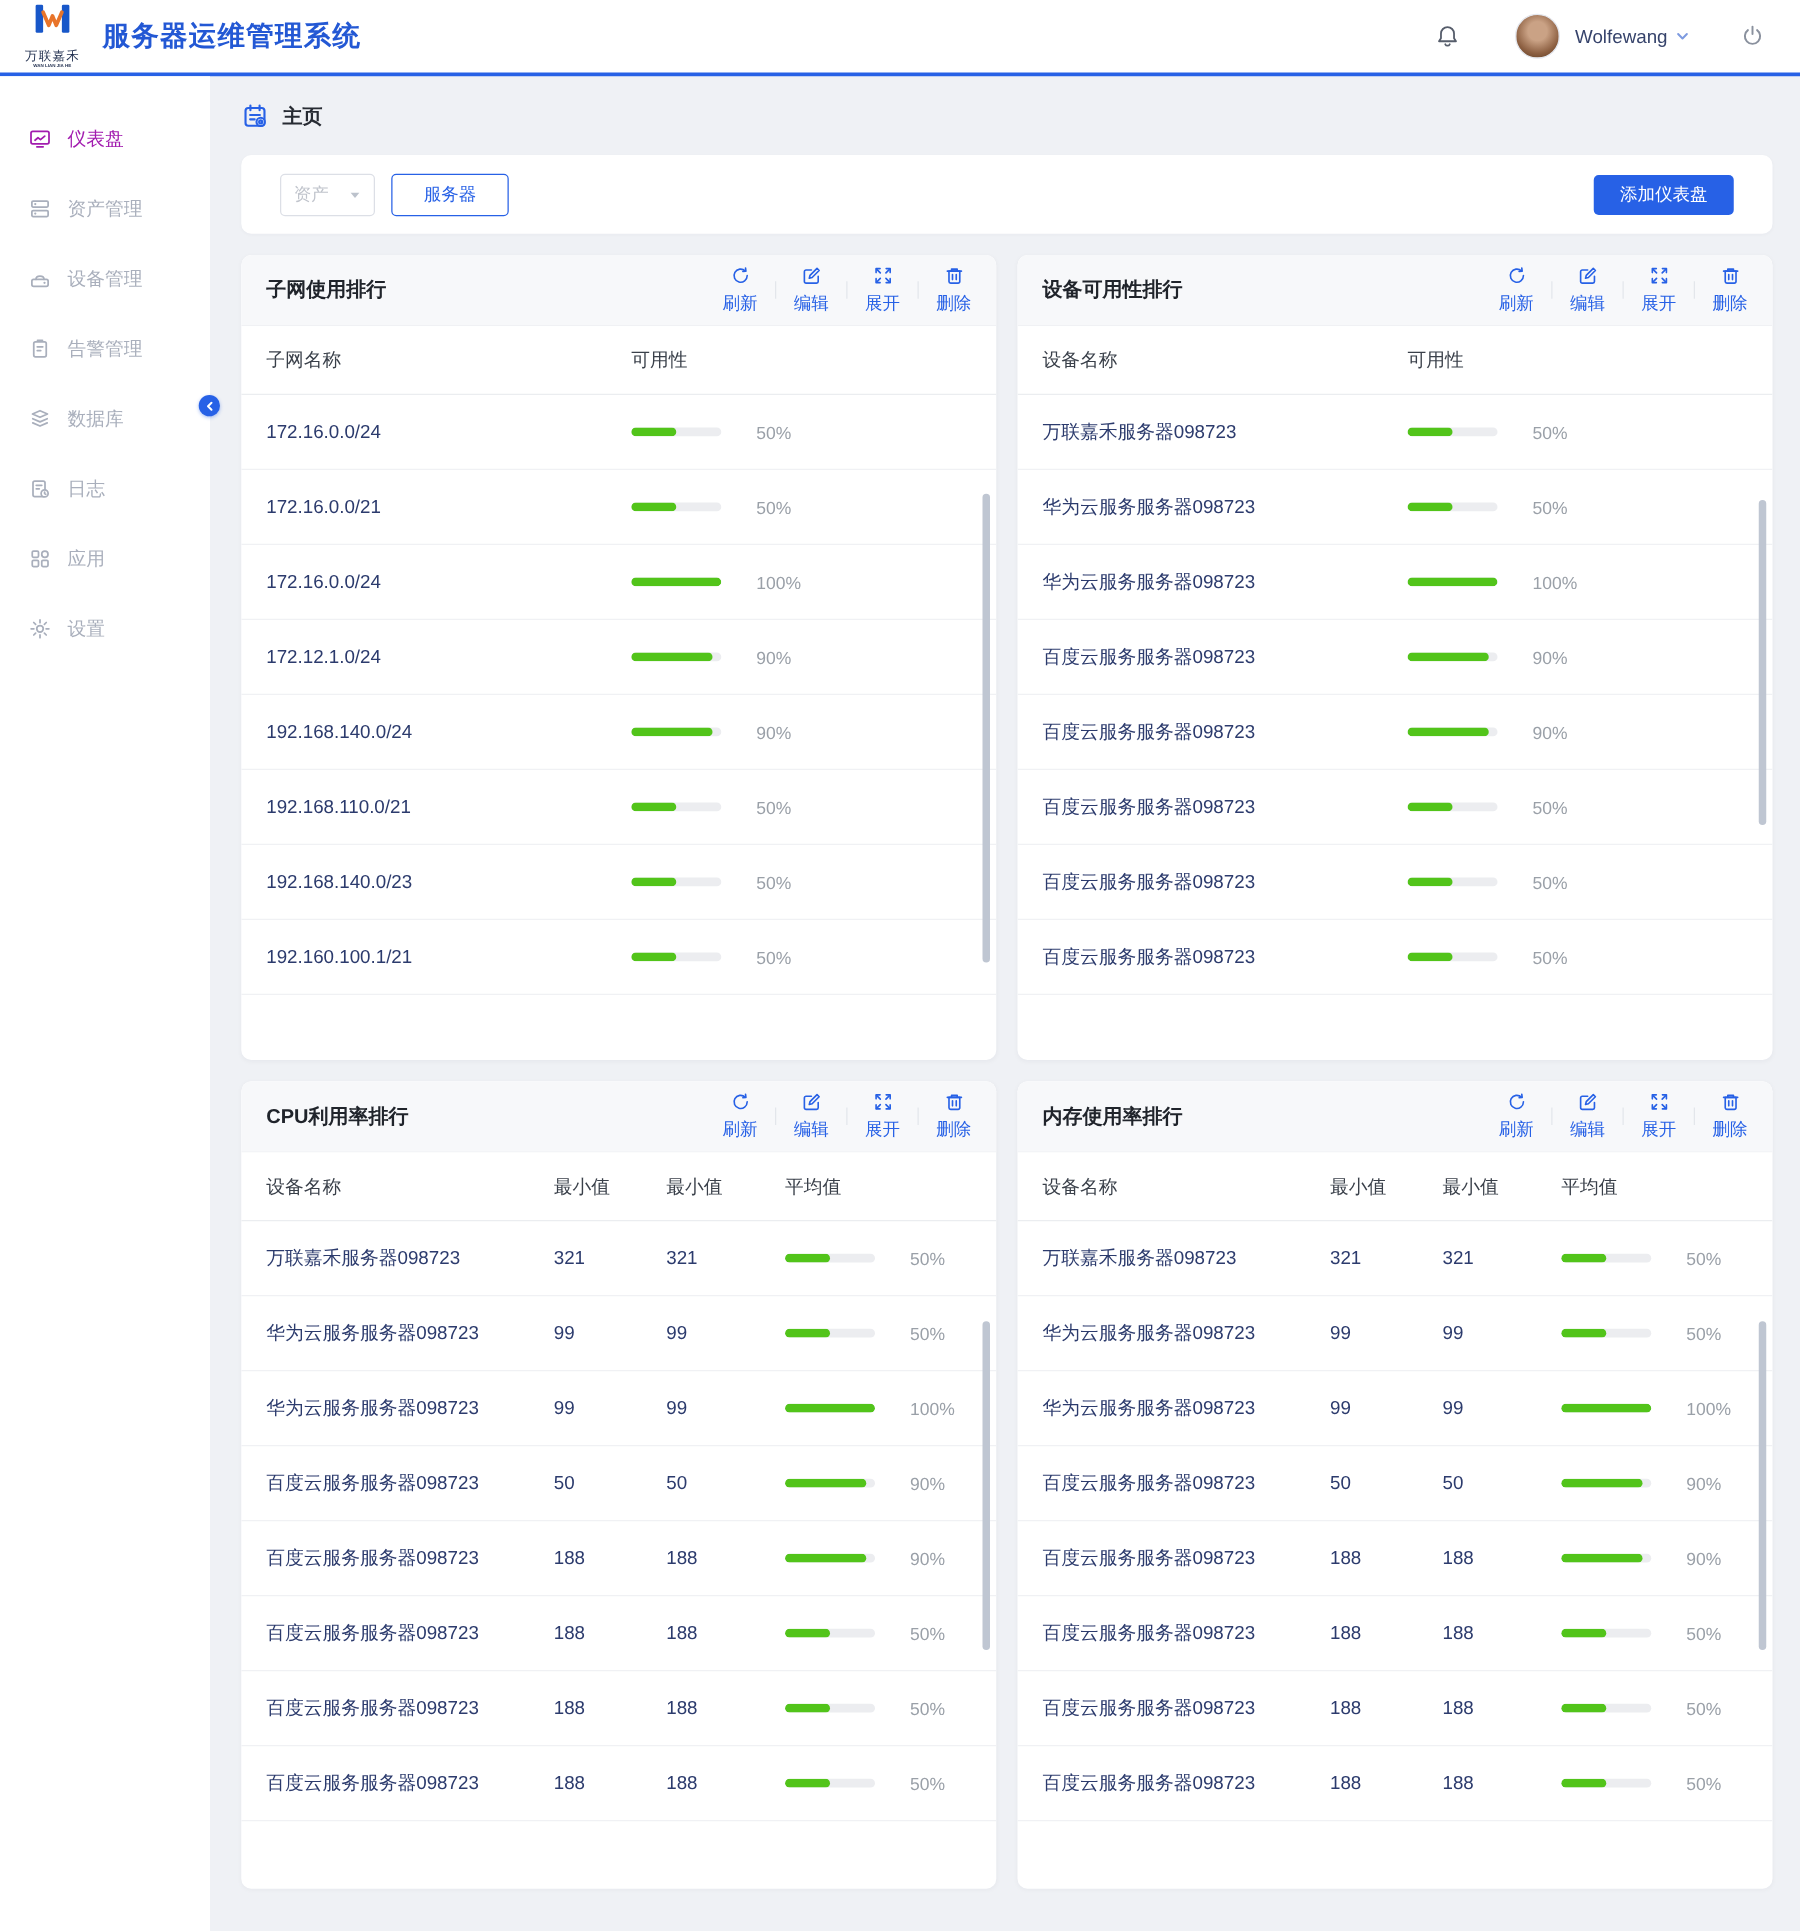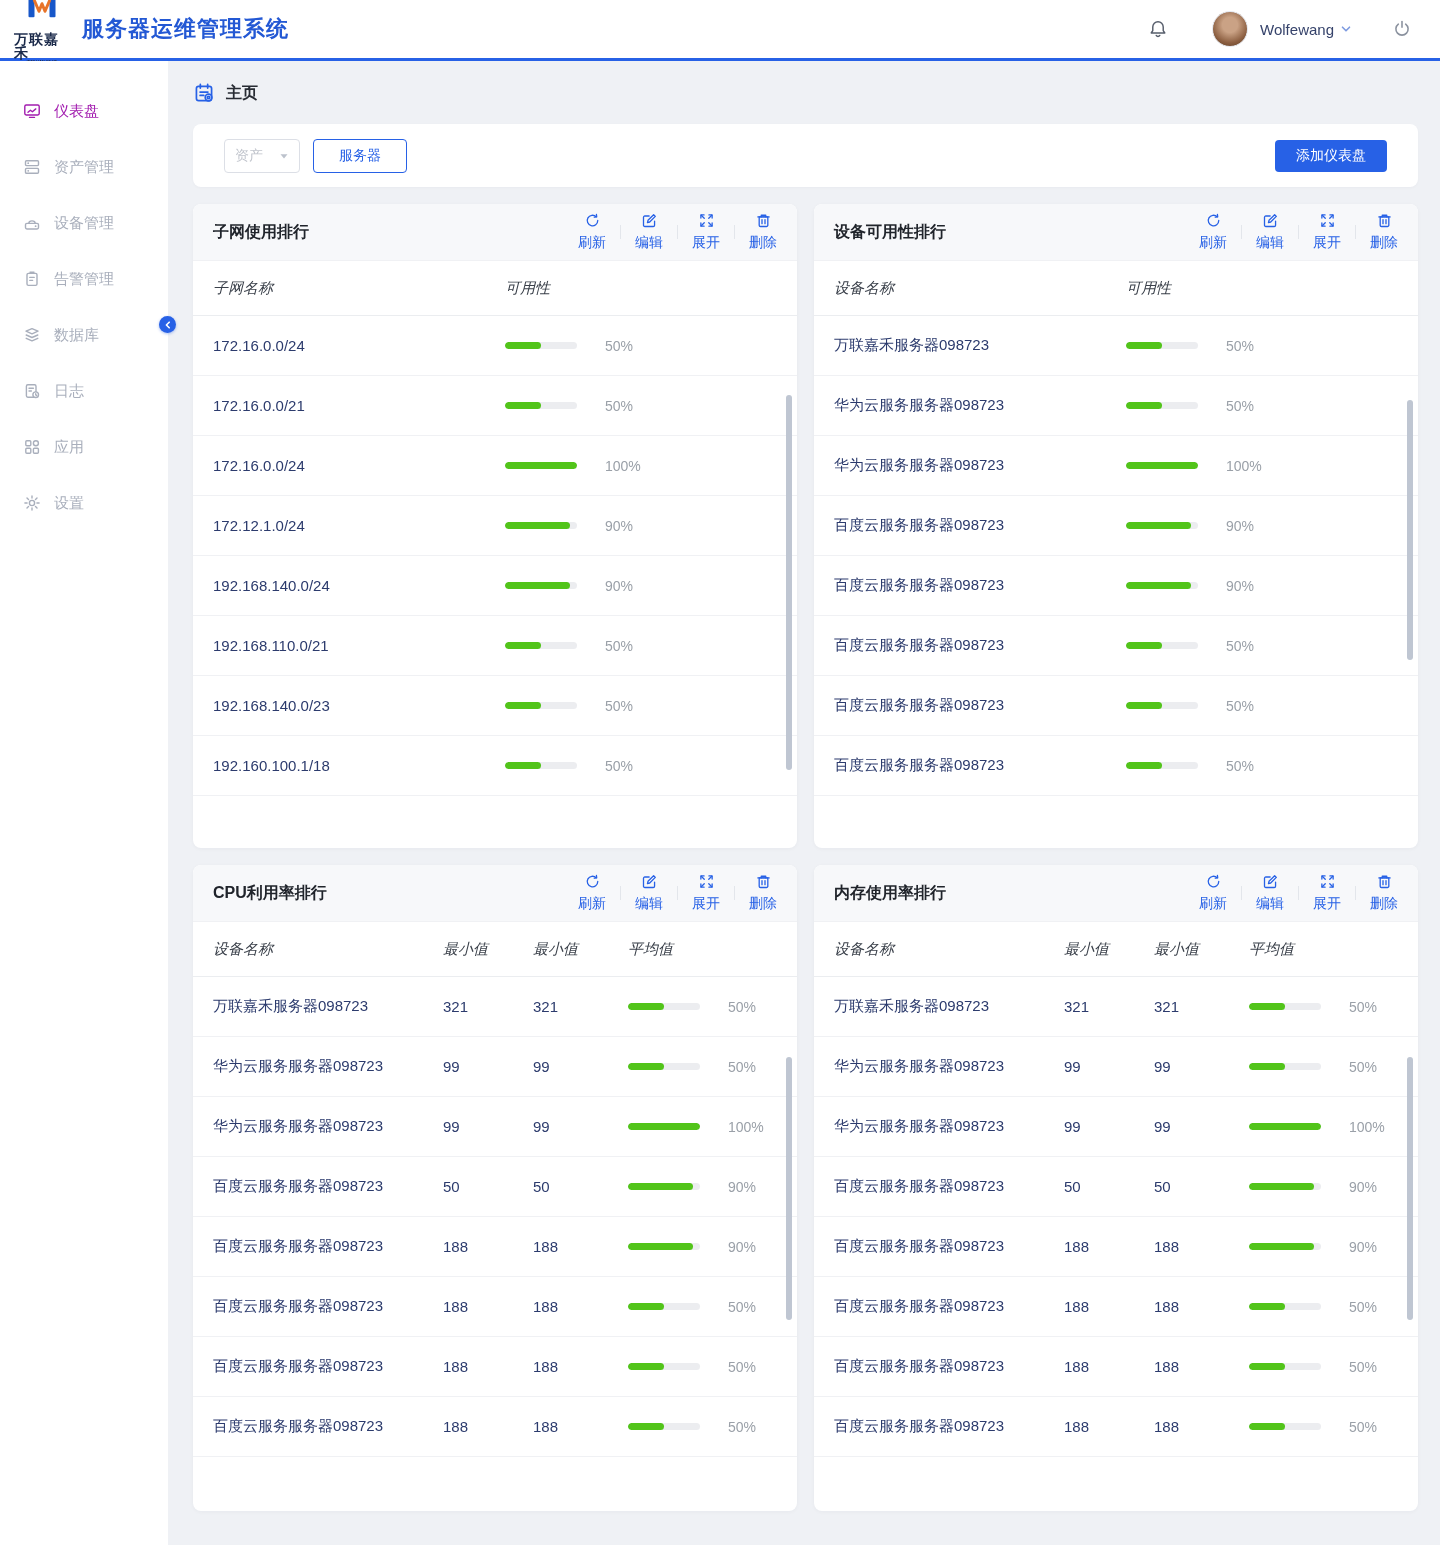--- a/index.html
+++ b/index.html
@@ -20,21 +20,21 @@
   }
   
   .app-header{
     grid-column:1/3;
     background:#fff;
     border-bottom:3px solid var(--accent);
     display:flex;align-items:center;
     padding:0 24px 0 14px;
   }
   .logo-block{display:flex;flex-direction:column;align-items:center;width:56px;line-height:1;}
-  .logo-cn{font-size:14px;font-weight:700;color:#1B2A4A;letter-spacing:1px;margin-top:14px;}
+  .logo-cn{font-size:10px;font-weight:400;color:#1B2A4A;letter-spacing:1px;margin-top:14px;}
   .logo-en{font-size:4px;font-weight:700;color:#1B2A4A;transform:scale(.9);white-space:nowrap;}
   .app-title{font-size:22px;font-weight:700;color:#2358D4;margin-left:12px;letter-spacing:1px;}
   .header-spacer{flex:1;}
   .icon-btn{display:flex;align-items:center;justify-content:center;background:none;border:none;cursor:pointer;padding:4px;}
   .bell-wrap{margin-right:40px;}
   .avatar{width:36px;height:36px;border-radius:50%;
     background:radial-gradient(circle at 50% 38%,#caa285 28%,#8c5f41 66%,#54381f 100%);
     border:1px solid #e4e7ee;cursor:pointer;}
   .user-name{font-size:15px;color:#36436B;margin:0 6px 0 12px;cursor:pointer;}
   .user-chevron{cursor:pointer;display:flex;align-items:center;}
@@ -96,21 +96,21 @@
     height:57px;background:#F7F8FA;border-radius:8px 8px 0 0;
     display:flex;align-items:center;justify-content:space-between;
     padding:0 20px;border-bottom:1px solid #F0F1F4;
   }
   .panel-title{font-size:16px;font-weight:700;color:#20242B;}
   .panel-toolbar{display:flex;align-items:center;}
   .tool-item{display:flex;align-items:center;gap:6px;background:none;border:none;cursor:pointer;
     color:var(--accent);font-size:14px;padding:0;flex-direction:column;}
   .tool-divider{width:1px;height:14px;background:#E3E6EB;margin:0 14px;}
   .cols{display:flex;align-items:center;height:55px;padding:0 20px;border-bottom:1px solid #EBEDF0;}
-  .col{font-size:15px;color:#3A404A;font-weight:500;font-style:italic;}
+  .col{font-size:15px;color:#3A404A;font-weight:500;}
   .rows .row{display:flex;align-items:center;height:60px;padding:0 20px;border-bottom:1px solid #F0F1F4;}
   .cell.name{font-size:15px;color:var(--navy);overflow:hidden;white-space:nowrap;}
   .cell.num{font-size:15px;color:var(--navy);}
   
   .panel[data-cols="2"] .col.c0{flex:0 0 292px;}
   .panel[data-cols="2"] .cell.name{flex:0 0 292px;}
   
   .panel[data-cols="4"] .col.c0{flex:0 0 230px;}
   .panel[data-cols="4"] .col.c1{flex:0 0 90px;}
   .panel[data-cols="4"] .col.c2{flex:0 0 95px;}
@@ -402,21 +402,21 @@
           <div class="row">
             <span class="cell name">192.168.140.0/23</span>
             <div class="prog">
               <div class="prog-track">
                 <div class="prog-fill" style="width: 50%;"></div>
               </div>
               <span class="prog-label">50%</span>
             </div>
           </div>
           <div class="row">
-            <span class="cell name">192.160.100.1/18</span>
+            <span class="cell name">192.160.100.1/21</span>
             <div class="prog">
               <div class="prog-track">
                 <div class="prog-fill" style="width: 50%;"></div>
               </div>
               <span class="prog-label">50%</span>
             </div>
           </div>
         </div>
       <div class="scroll-thumb"></div>
     </section>

